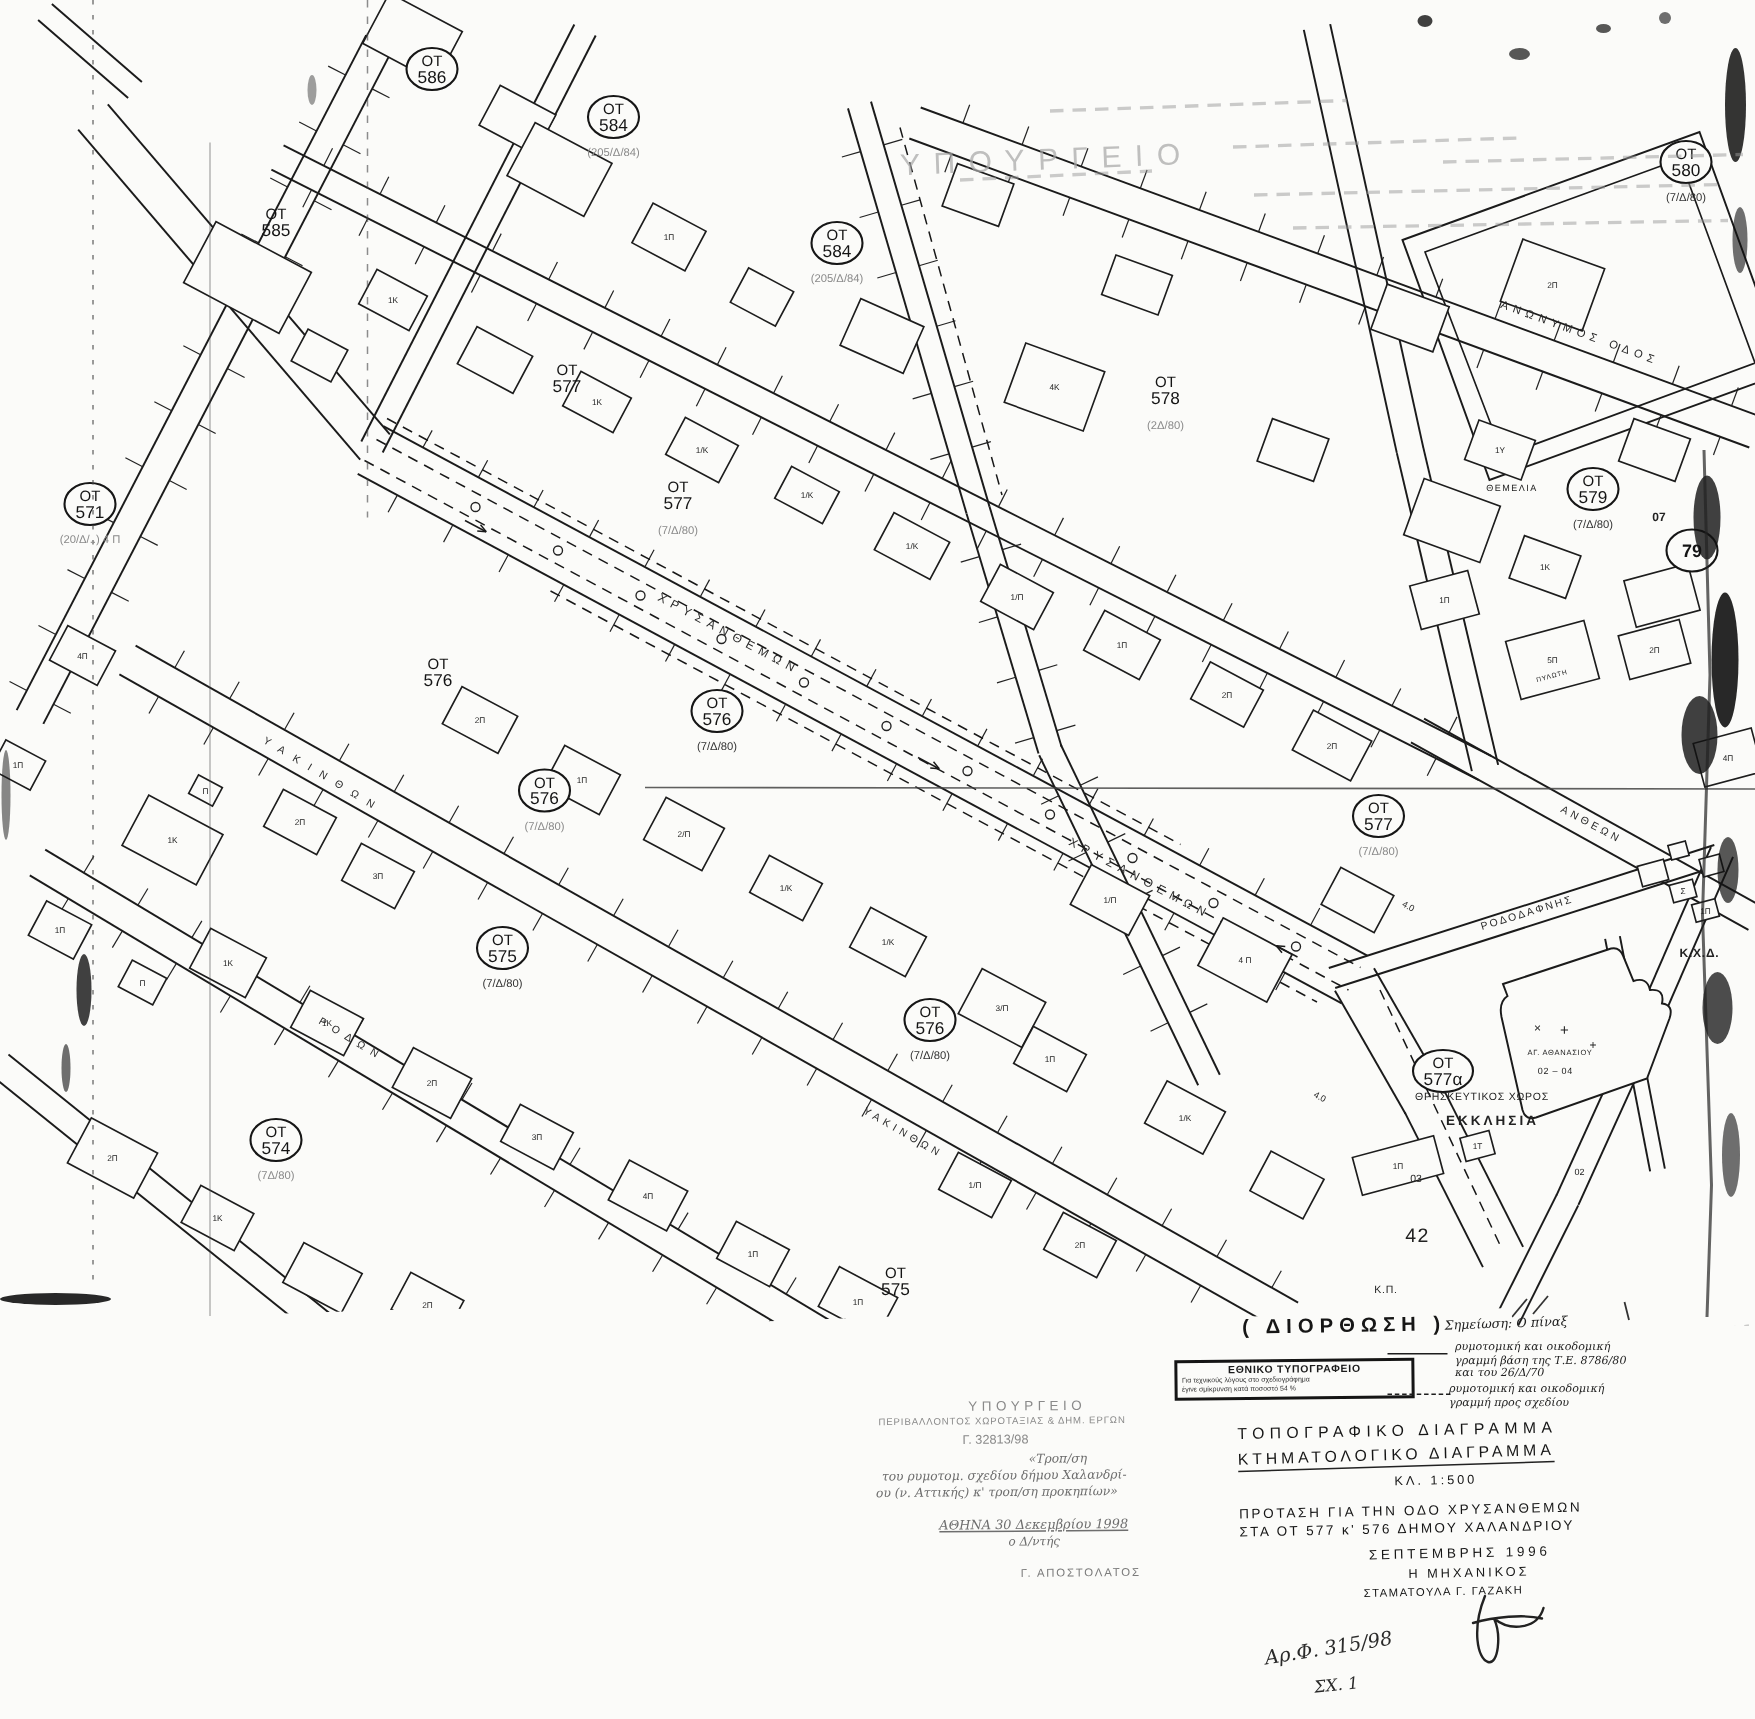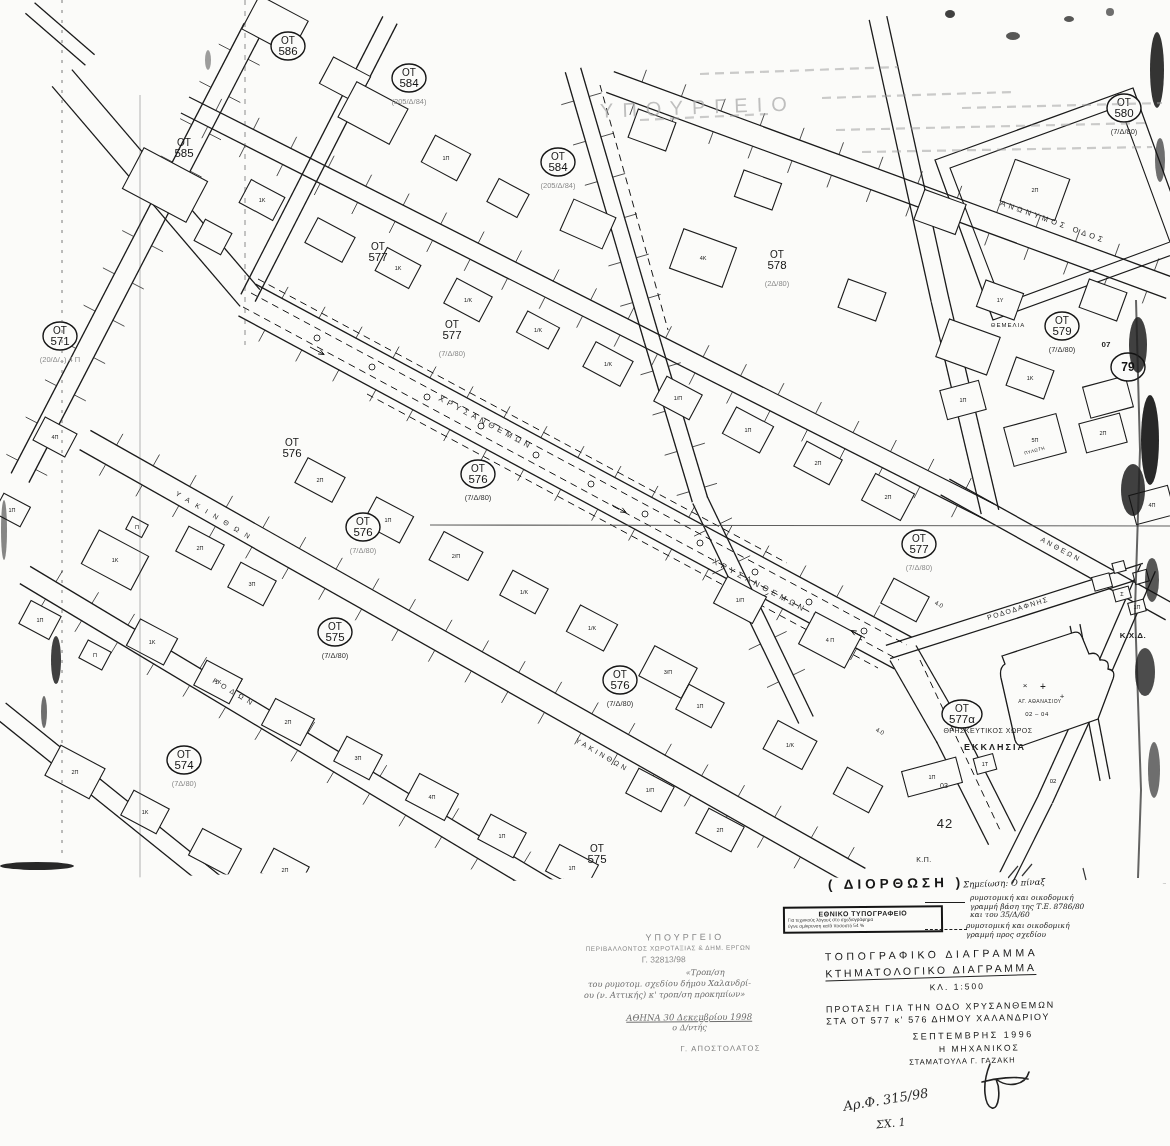--- a/index.html
+++ b/index.html
@@ -811,21 +811,21 @@
     <div class="hdr">ΕΘΝΙΚΟ ΤΥΠΟΓΡΑΦΕΙΟ</div>
     <div class="ln">Για τεχνικούς λόγους στο σχεδιογράφημα</div>
     <div class="ln">έγινε σμίκρυνση κατά ποσοστό 54 %</div>
   </div>
 
   <div class="anno leg-note hand" style="left:963px;top:878px;">Σημείωση: Ο πίναξ</div>
   <div class="anno leg-line" style="left:925px;top:902px;width:40px;"></div>
   <div class="anno" style="left:970px;top:894px;">
     <div class="leg-txt hand">ρυμοτομική και οικοδομική</div>
     <div class="leg-txt hand">γραμμή βάση της Τ.Ε. 8786/80</div>
-    <div class="leg-txt hand">και του 35/Δ/60</div>
+    <div class="leg-txt hand">και του 26/Δ/70</div>
   </div>
   <div class="anno leg-line dash" style="left:925px;top:929px;width:42px;"></div>
   <div class="anno" style="left:966px;top:922px;">
     <div class="leg-txt hand">ρυμοτομική και οικοδομική</div>
     <div class="leg-txt hand">γραμμή προς σχεδίου</div>
   </div>
 
   <div class="anno titleblock" style="left:826px;top:948px;">
     <div class="tb1">ΤΟΠΟΓΡΑΦΙΚΟ ΔΙΑΓΡΑΜΜΑ</div>
     <div><span class="tb2">ΚΤΗΜΑΤΟΛΟΓΙΚΟ ΔΙΑΓΡΑΜΜΑ</span></div>

